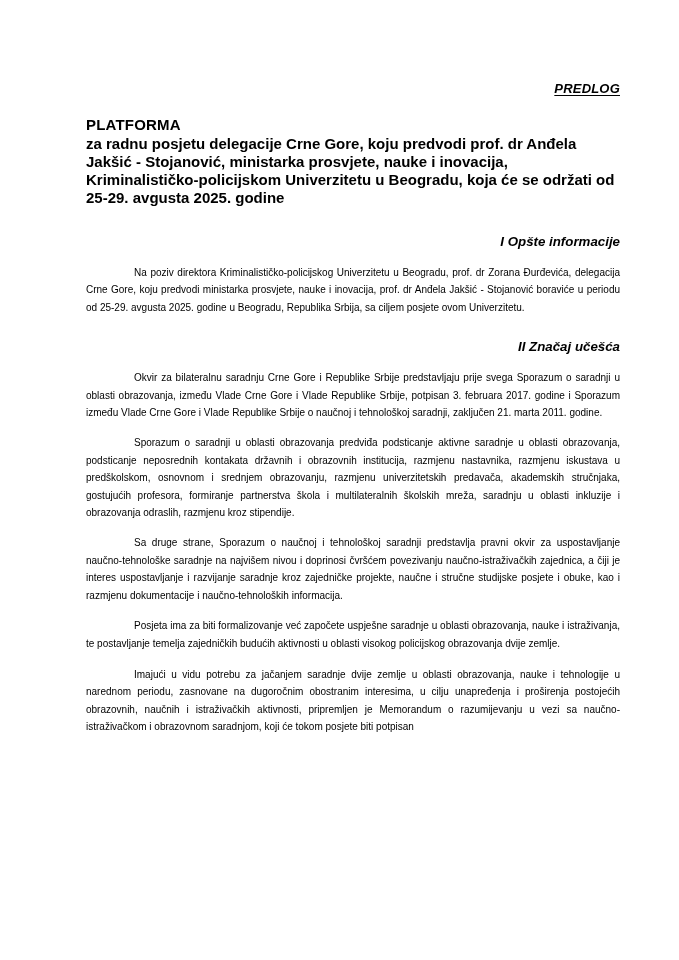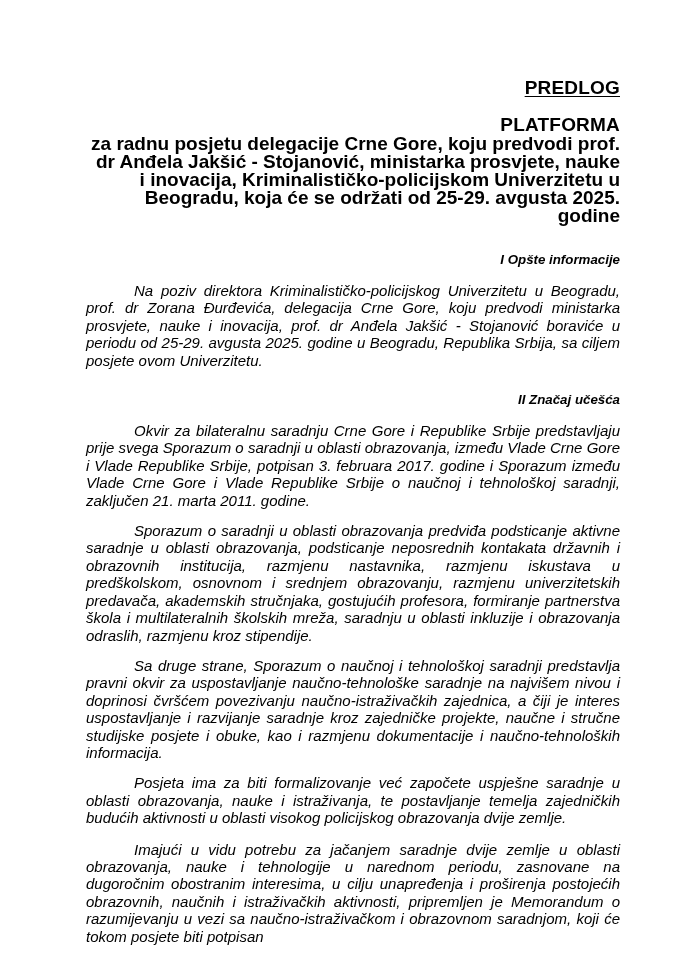--- a/index.html
+++ b/index.html
@@ -27,33 +27,34 @@
     width: 534px;
   }
 
   
   .predlog-row {
     padding-top: 79px;
     text-align: right;
     line-height: 17px;
   }
   .predlog {
-    font-size: 19px;
+    font-size: 13px;
     font-weight: bold;
     text-decoration: underline;
     text-underline-offset: 2px;
     letter-spacing: 0.2px;
+    font-style: italic;
   }
 
   
   .title-block {
     margin-top: 19px;
-    text-align: right;
+    text-align: left;
     font-weight: bold;
-    font-size: 19px;
+    font-size: 15px;
     line-height: 18px;
   }
   .title-main {
     display: block;
     margin-bottom: 1px;
     letter-spacing: 0.2px;
   }
   .title-sub {
     display: block;
   }
@@ -65,29 +66,28 @@
     font-size: 13.3px;
     line-height: 17px;
     margin-top: 22px;
     margin-bottom: 0;
     text-align: right;
   }
   .heading-first { margin-top: 26px; }
 
   
   .para {
-    font-size: 15px;
+    font-size: 10px;
     line-height: 17.4px;
     text-align: justify;
     text-justify: inter-word;
     margin: 0;
     margin-top: 13px;
     text-indent: 48px;
     hyphens: none;
-    font-style: italic;
   }
   .para-after-heading { margin-top: 14px; }
   .para-last-line-natural { text-align-last: left; }
 </style>
 </head>
 <body>
 
 <div class="page">
   <div class="content">
 

